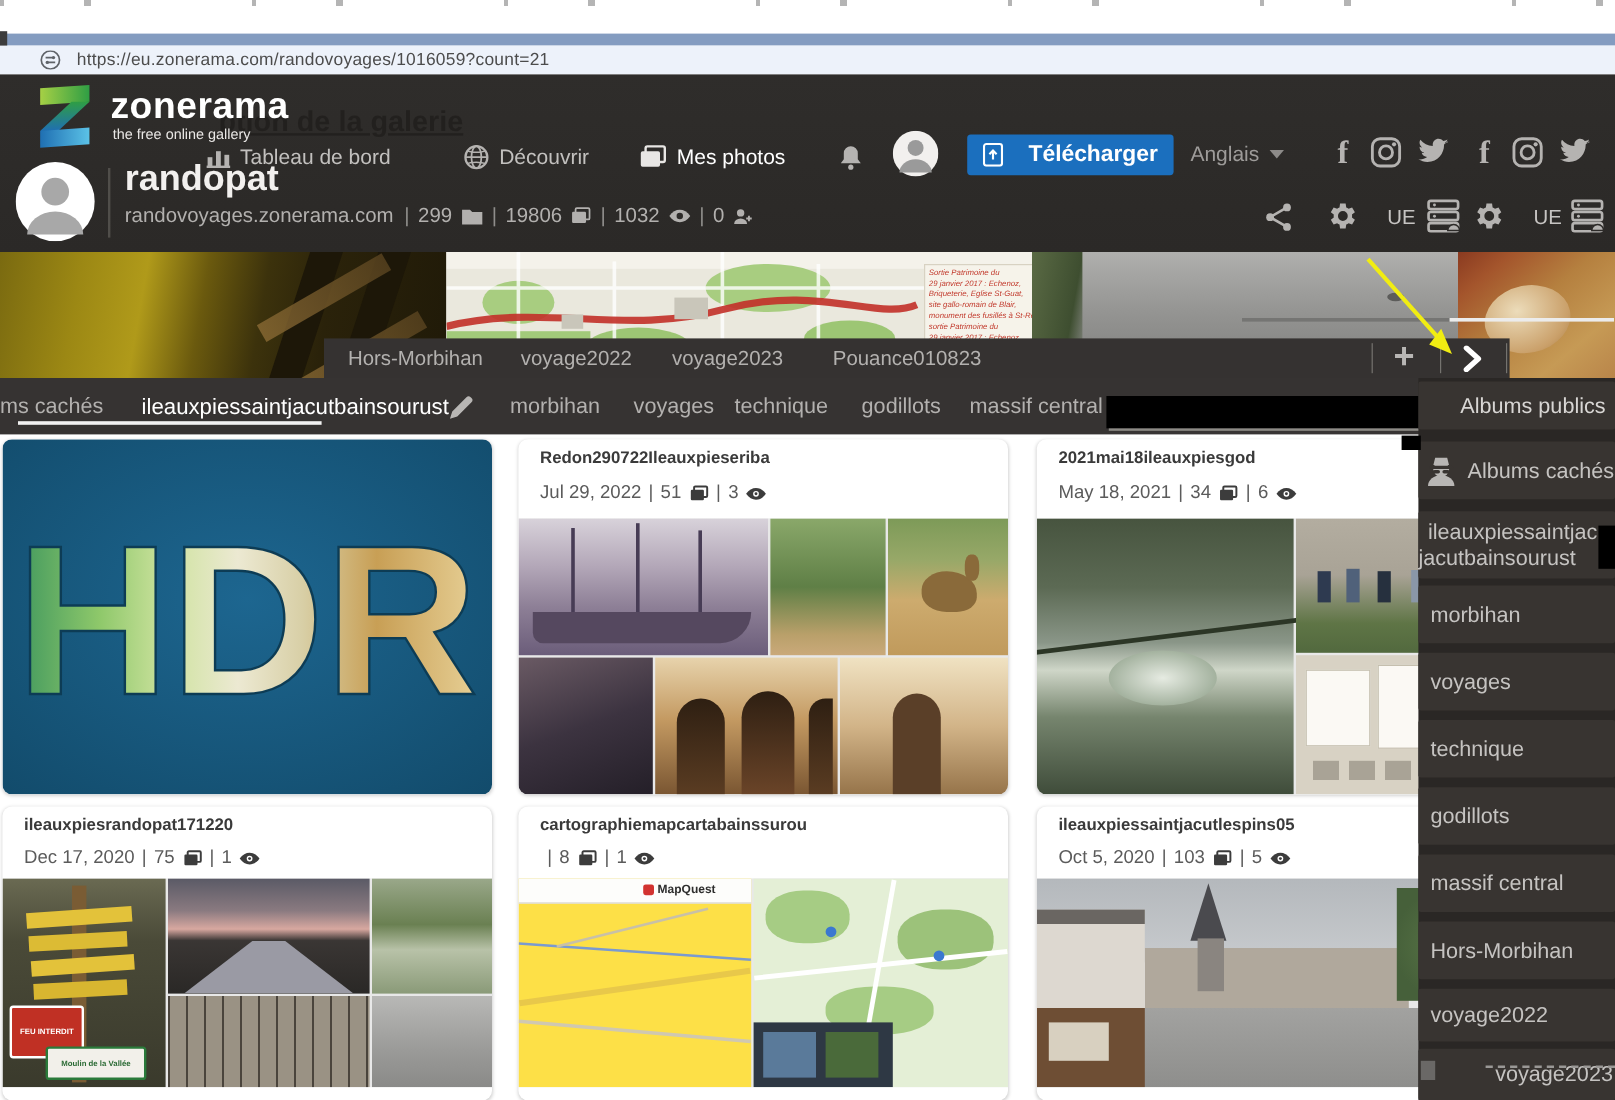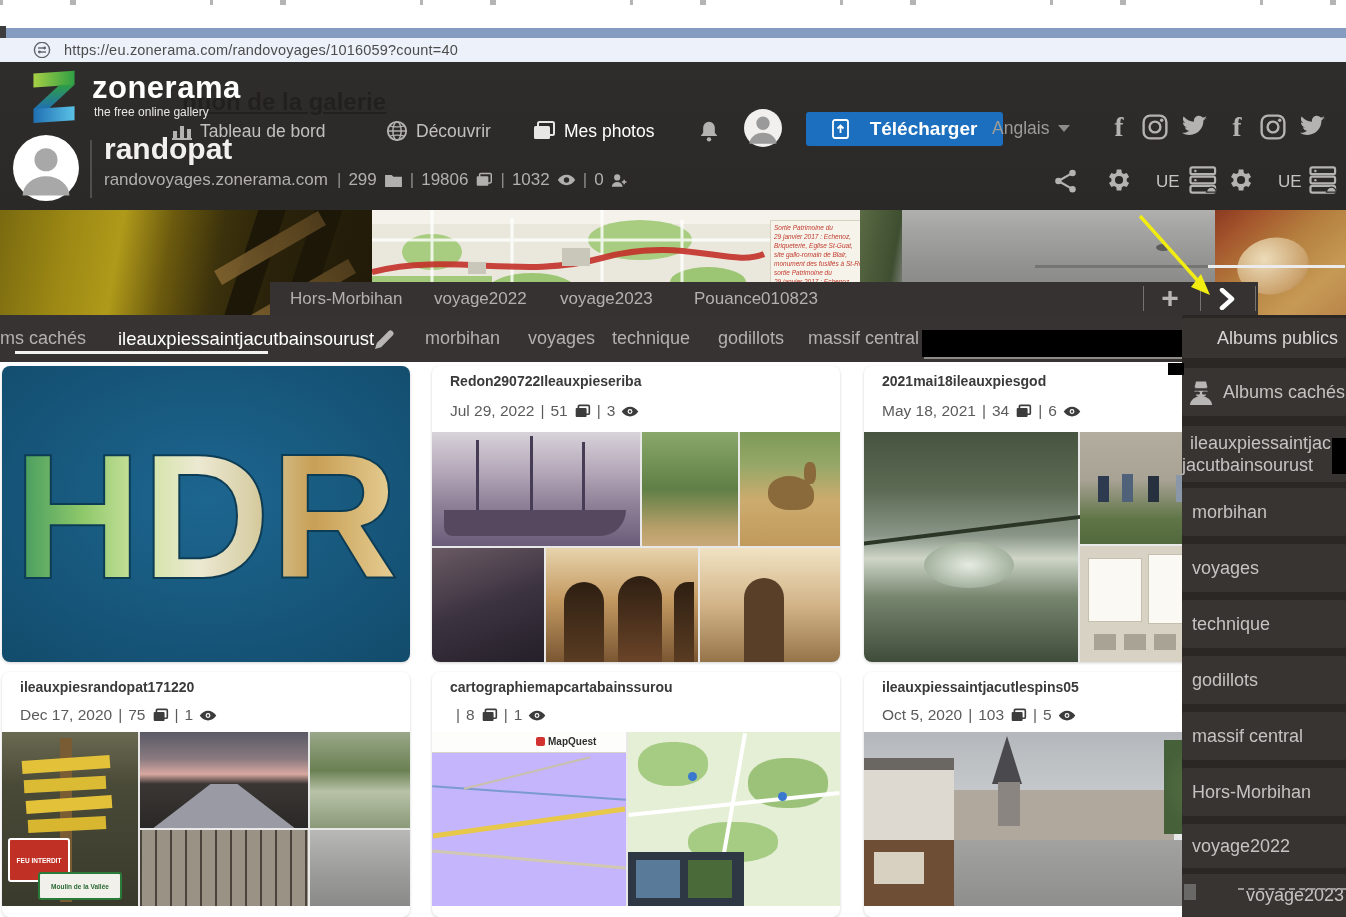--- a/index.html
+++ b/index.html
@@ -14,21 +14,21 @@
   .chrome-notch{left:0;top:26px;width:6px;height:14px;background:#3c3c3c;}
   .url-row{left:0;top:38px;width:1346px;height:24px;background:#edf2fa;}
   .url-text{position:absolute;left:64px;top:4px;font-size:14.5px;color:#4c4c4c;letter-spacing:.2px;}
   
   .hdr{left:0;top:62px;width:1346px;height:148px;background:linear-gradient(180deg,#2f2d2b,#2b2927);}
   .ghost{position:absolute;left:182px;top:26px;font-size:24px;font-weight:700;color:#1f1d1b;opacity:.75;filter:blur(.6px);text-decoration:underline;}
   .brand{position:absolute;left:92px;top:8px;font-size:31px;font-weight:700;color:#fff;letter-spacing:.5px;}
   .tagline{position:absolute;left:94px;top:43px;font-size:12px;color:#e9e7e5;text-align:right;}
   .nav-item{position:absolute;top:52px;height:34px;display:flex;align-items:center;gap:8px;color:#c2c0be;font-size:17.5px;}
   .nav-item.active{color:#ffffff;}
-  .btn-upload{position:absolute;left:806px;top:50px;width:197px;height:34px;background:#1b6fbe;border-radius:3px;
+  .btn-upload{position:absolute;left:806px;top:50px;width:172px;height:34px;background:#1b6fbe;border-radius:3px;
     display:flex;align-items:center;justify-content:center;gap:21px;color:#fff;font-size:19px;font-weight:700;}
   .lang{position:absolute;left:992px;top:56px;color:#9d9b99;font-size:17.5px;display:flex;align-items:center;gap:9px;}
   .caret-down{width:0;height:0;border-left:6px solid transparent;border-right:6px solid transparent;border-top:7px solid #8d8b89;}
   .social{position:absolute;top:50px;width:30px;height:30px;display:flex;align-items:center;justify-content:center;color:#b5b3b1;}
   .fb-glyph{font-size:27px;font-weight:800;color:#b5b3b1;font-family:"Liberation Serif",serif;}
   .pf-name{position:absolute;left:104px;top:70px;font-size:30px;font-weight:700;color:#f2f0ee;}
   .pf-stats{position:absolute;left:104px;top:108px;font-size:17px;color:#b2b0ae;display:flex;align-items:center;gap:7px;}
   .pf-vline{position:absolute;left:90px;top:78px;width:2px;height:58px;background:#504e4a;}
   .st-sep{color:#8f8d8b;}
   .ue{font-size:17px;color:#c6c4c2;}
@@ -91,21 +91,21 @@
   <div class="abs chrome-band"></div>
   <div class="abs chrome-notch"></div>
   <div class="abs url-row">
     <svg class="abs" style="left:31px;top:4px" width="22" height="16" viewBox="0 0 22 16">
       <circle cx="11" cy="8" r="7.6" fill="none" stroke="#5f6368" stroke-width="1.4"></circle>
       <line x1="7" y1="6" x2="13" y2="6" stroke="#5f6368" stroke-width="1.4"></line>
       <circle cx="13.6" cy="6" r="1.4" fill="#5f6368"></circle>
       <line x1="9" y1="10" x2="15" y2="10" stroke="#5f6368" stroke-width="1.4"></line>
       <circle cx="8.4" cy="10" r="1.4" fill="#5f6368"></circle>
     </svg>
-    <div class="url-text">https://eu.zonerama.com/randovoyages/1016059?count=40</div>
+    <div class="url-text">https://eu.zonerama.com/randovoyages/1016059?count=21</div>
   </div>
 
   <div class="abs hdr">
     <div class="ghost">ption de la galerie</div>
 
     <svg class="abs" style="left:26px;top:6px" width="56" height="56" viewBox="0 0 60 60">
       <defs>
         <linearGradient id="lgTop" x1="0" y1="0" x2="1" y2="0">
           <stop offset="0" stop-color="#a6d045"></stop>
             <stop offset="1" stop-color="#2f9e44"></stop>
@@ -528,21 +528,21 @@
         </svg>
       <span>|</span>
         <span>1</span>
       <svg width="18" height="11" viewBox="0 0 24 14">
           <path d="M1 7C4 2.5 8 .5 12 .5S20 2.5 23 7c-3 4.5-7 6.5-11 6.5S4 11.5 1 7z" fill="#3c3c3c"></path>
           <circle cx="12" cy="7" r="3.2" fill="#fff"></circle>
           <circle cx="12" cy="7" r="1.6" fill="#3c3c3c"></circle>
         </svg>
     </div>
     <div class="cimg" style="top:60px;height:174px">
-      <div class="blk" style="left:0;top:0;width:194px;height:174px;background:#c4b5fd">
+      <div class="blk" style="left:0;top:0;width:194px;height:174px;background:#fde047">
         <div class="blk" style="left:0;top:60px;width:194px;height:2px;background:#7a9ad0;transform:rotate(4deg)"></div>
         <div class="blk" style="left:0;top:88px;width:194px;height:5px;background:#e8c84a;transform:rotate(-8deg)"></div>
         <div class="blk" style="left:0;top:126px;width:194px;height:3px;background:#d0c8b0;transform:rotate(5deg)"></div>
         <div class="blk" style="left:30px;top:40px;width:130px;height:2px;background:#c8c0a8;transform:rotate(-14deg)"></div>
         <div class="mq-bar">
           <div class="mq-dot"></div>
           <div class="mq-logo">MapQuest</div>
         </div>
       </div>
       <div class="blk" style="left:196px;top:0;width:212px;height:174px;background:#e4efd6">

